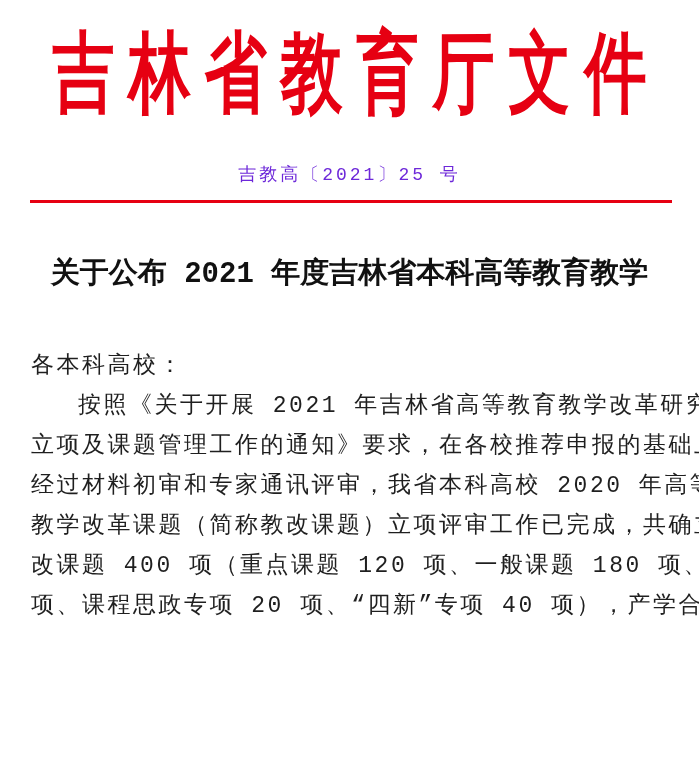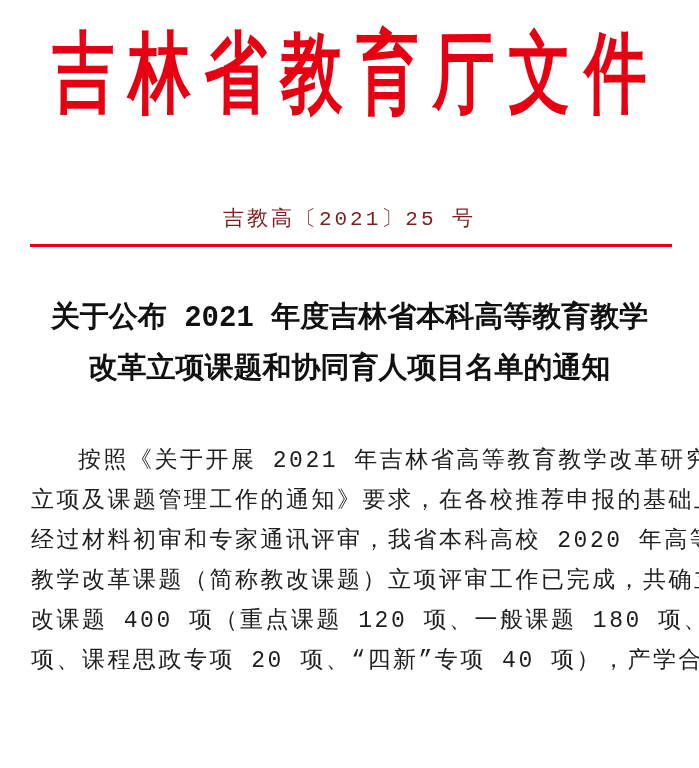--- a/index.html
+++ b/index.html
@@ -10,22 +10,22 @@
     font-family:Liberation Mono, monospace; color:var(--ink);
     position:relative; margin:0 auto;
   }
   .letterhead{
     margin-top:47px; text-align:center; white-space:nowrap;
     color:var(--accent-red); font-weight:bold;
     font-size:62px; line-height:66px; letter-spacing:14px; text-indent:14px;
     transform:scaleY(1.42); transform-origin:center;
   }
   .doc-number{
-    margin-top:92px; text-align:center; white-space:nowrap;
-    font-size:21px; line-height:29px; letter-spacing:3px; color:#7f1d1d;
+    margin-top:48px; text-align:center; white-space:nowrap;
+    font-size:18px; line-height:29px; letter-spacing:3px; color:#6d28d9;
   }
   .red-rule{
     margin:10px 27px 0 30px; height:3px; background:var(--accent-red);
   }
   .notice-title{
     margin-top:46px; text-align:center; white-space:nowrap;
     font-size:29px; line-height:51px; font-weight:bold; color:#111111;
   }
   .body-text{
     margin:46px 28px 0 31px;
@@ -40,24 +40,24 @@
 <div class="page">
 
   <h1 class="letterhead">吉林省教育厅文件</h1>
 
   <div class="doc-number">吉教高〔2021〕25 号</div>
 
   <div class="red-rule"></div>
 
   <h2 class="notice-title">
     <div class="line">关于公布 2021 年度吉林省本科高等教育教学</div>
-    <div class="line">改革立项课题和协同育人项目名单的通知</div>
   </h2>
 
   <div class="body-text">
+    <div class="line">各本科高校：</div>
     <div class="line indent">按照《关于开展 2021 年吉林省高等教育教学改革研究课题</div>
     <div class="line">立项及课题管理工作的通知》要求，在各校推荐申报的基础上，</div>
     <div class="line">经过材料初审和专家通讯评审，我省本科高校 2020 年高等教育</div>
     <div class="line">教学改革课题（简称教改课题）立项评审工作已完成，共确立教</div>
     <div class="line">改课题 400 项（重点课题 120 项、一般课题 180 项、思政专项 20</div>
     <div class="line">项、课程思政专项 20 项、“四新”专项 40 项），产学合作协同育</div>
   </div>
 
 </div>
 

